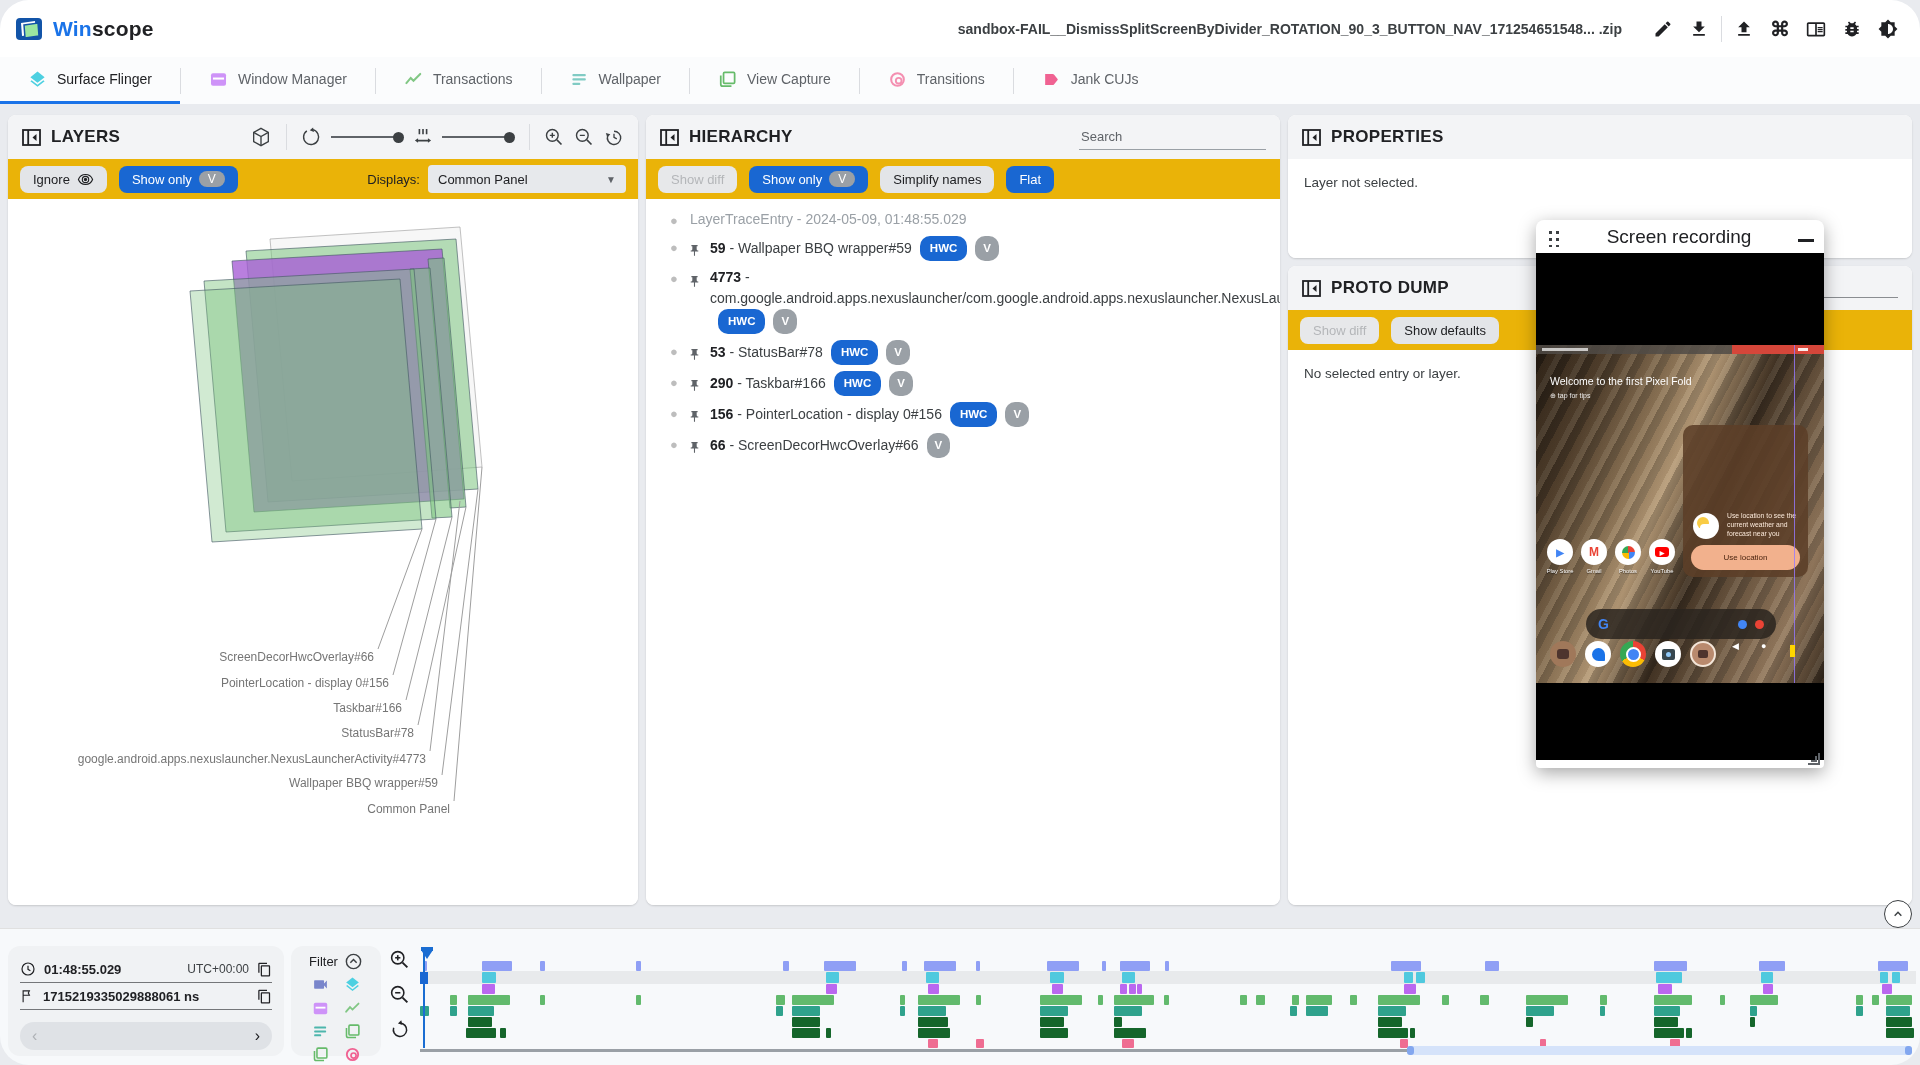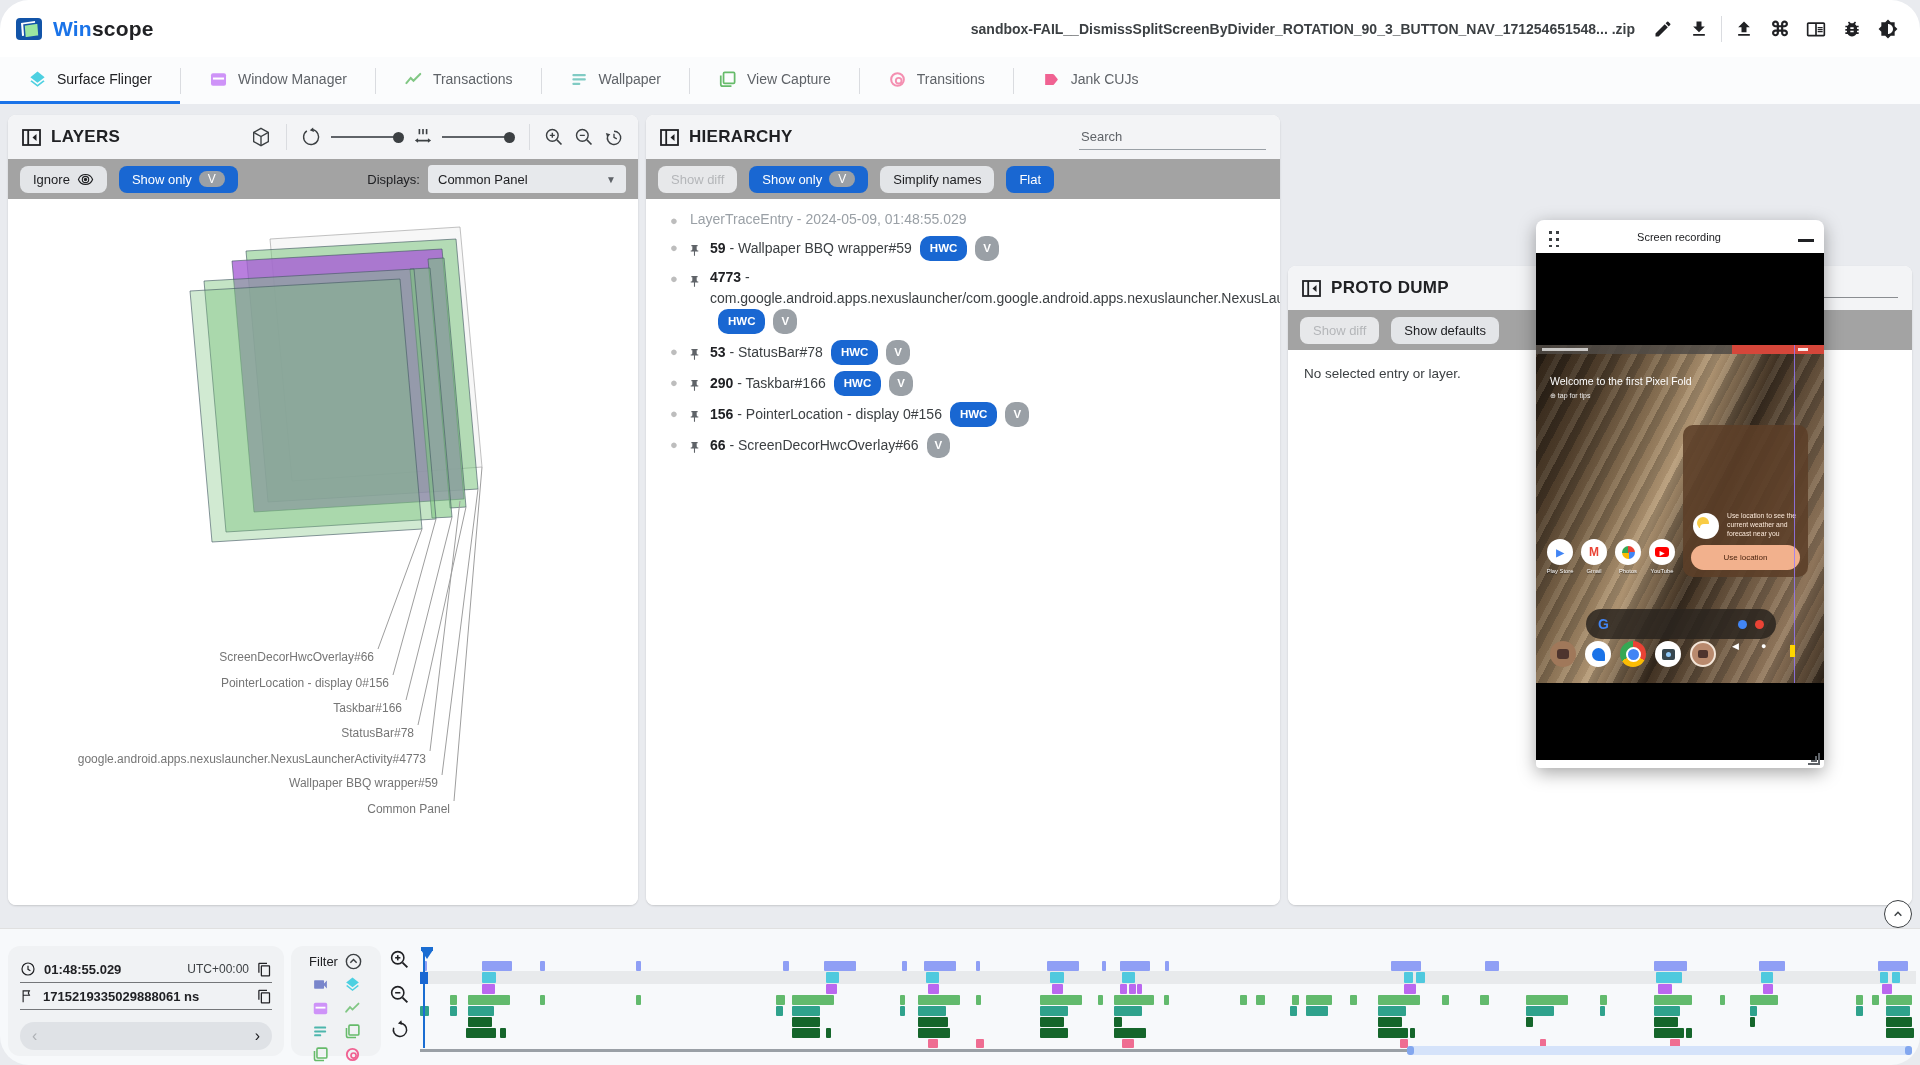--- a/index.html
+++ b/index.html
@@ -3,39 +3,39 @@
 <meta charset="utf-8">
 <style>
   html,body{margin:0;padding:0;background:#e9ebef;font-family:"Liberation Sans",sans-serif;}
   #app{position:relative;width:1920px;height:1065px;overflow:hidden;background:#e9ebef;border-radius:29px;}
 
   
   .topbar{position:absolute;left:0;top:0;width:1920px;height:57px;background:#fff;border-bottom:1px solid #e4e6e8;display:flex;align-items:center;}
   .brand{display:flex;align-items:center;gap:9px;padding-left:14px;}
   .brand-text{font-size:21px;font-weight:bold;color:#202124;letter-spacing:.2px;}
   .brand-text .blue{color:#1a73e8;}
-  .topbar-right{margin-left:auto;display:flex;align-items:center;gap:4px;padding-right:14px;}
+  .topbar-right{margin-left:auto;display:flex;align-items:center;gap:17px;padding-right:14px;}
   .file-title{font-size:14px;color:#3c4043;font-weight:bold;margin-right:6px;white-space:nowrap;}
   .icon-btn{width:36px;height:36px;display:flex;align-items:center;justify-content:center;border:none;background:transparent;cursor:pointer;border-radius:50%;}
   .icon-btn svg{display:block;}
   .v-sep{width:1px;height:26px;background:#dadce0;margin:0 4px;}
   .cmd-glyph{font-size:20px;color:#202124;font-weight:bold;}
 
   
   .tabbar{position:absolute;left:0;top:57px;width:1920px;height:47px;background:#fbfcfd;display:flex;align-items:stretch;}
   .tab{display:flex;align-items:center;gap:10px;padding:0 28px;font-size:14px;color:#5f6368;border-bottom:3px solid transparent;cursor:pointer;}
   .tab.active{color:#202124;font-weight:normal;border-bottom-color:#1a73e8;}
   .tab-sep{width:1px;background:#dadce0;height:26px;align-self:center;}
 
   
   .card{position:absolute;background:#fff;border-radius:8px;box-shadow:0 1px 2px rgba(0,0,0,.15);overflow:hidden;}
   .card-head{background:#f3f4f6;}
   .card-title-row{display:flex;align-items:center;height:44px;padding:0 14px;}
   .card-title{font-size:17px;font-weight:bold;color:#202124;margin-left:10px;letter-spacing:.3px;}
-  .toolbar-row{display:flex;align-items:center;height:40px;padding:0 12px;gap:12px;background:#a3a3a3;}
+  .toolbar-row{display:flex;align-items:center;height:40px;padding:0 12px;gap:12px;background:#eab308;}
   .card-content{background:#fff;position:relative;}
 
   .chip{display:inline-flex;align-items:center;gap:7px;height:27px;padding:0 13px;border-radius:8px;font-size:13px;border:none;cursor:pointer;background:#e3e5e8;color:#202124;white-space:nowrap;}
   .chip.primary{background:#1967d2;color:#fff;}
   .chip.disabled{background:#e7e8ea;color:#b4b6b9;cursor:default;}
   .chip .badge{background:#9aa0a6;color:#fff;border-radius:10px;padding:1px 9px;font-size:12px;}
 
   .search-field{position:relative;width:183px;border-bottom:1px solid #9aa0a6;font-size:13px;color:#5f6368;padding:4px 2px 5px 2px;}
   .hidden-search{position:absolute;border-bottom:1px solid #8a8d91;}
 
@@ -82,21 +82,21 @@
   .tl-scroll-gray{position:absolute;left:0;top:103px;height:3px;background:#9aa0a6;}
   .tl-scroll-band{position:absolute;top:100px;height:9px;background:#d5e3fa;border-radius:4px;}
   .tl-scroll-cap{position:absolute;top:100px;height:9px;width:7px;background:#83a7ef;border-radius:3px;}
 
   .round-btn{position:absolute;width:28px;height:28px;border-radius:50%;border:1.5px solid #3c4043;background:#fff;display:flex;align-items:center;justify-content:center;cursor:pointer;box-sizing:border-box;}
 
   
   .rec-window{position:absolute;left:1536px;top:220px;width:288px;height:548px;background:#fff;border-radius:8px 8px 4px 4px;box-shadow:0 5px 18px rgba(0,0,0,.35);z-index:50;}
   .rec-titlebar{height:33px;display:flex;align-items:center;padding:0 10px;}
   .drag-dots{width:14px;height:20px;background-image:radial-gradient(#3c4043 1.7px,transparent 1.9px);background-size:7px 7px;background-position:1px 2px;}
-  .rec-title{flex:1;text-align:center;font-size:11px;color:#202124;}
+  .rec-title{flex:1;text-align:center;font-size:19px;color:#202124;}
   .rec-min{width:16px;height:3px;background:#202124;margin-top:8px;}
   .rec-video{position:relative;height:507px;background:#000;overflow:hidden;}
   .phone{position:absolute;left:0;top:92px;width:288px;height:338px;overflow:hidden;
      background:linear-gradient(112deg,#241b12 0%,#4a3a29 18%,#8a7356 34%,#b49a78 44%,#3a2d20 58%,#6b5742 72%,#917least 0,#30251a 100%);}
   .phone-streaks{position:absolute;inset:0;background:repeating-linear-gradient(118deg,rgba(255,235,205,.10) 0 6px,rgba(0,0,0,.16) 6px 14px,rgba(120,90,60,.12) 14px 22px);}
   .statusstrip{position:absolute;left:0;top:0;width:288px;height:9px;background:linear-gradient(90deg,rgba(80,75,70,.85) 0 68%,#d5463a 68% 100%);}
   .statusstrip:before{content:"";position:absolute;left:6px;top:3px;width:46px;height:3px;background:rgba(255,255,255,.7);}
   .statusstrip:after{content:"";position:absolute;right:16px;top:3px;width:10px;height:3px;background:rgba(255,255,255,.9);}
   .welcome{position:absolute;left:14px;top:30px;color:#fff;font-size:10.5px;}
   .tipline{position:absolute;left:14px;top:47px;color:rgba(255,255,255,.9);font-size:7px;}
@@ -385,20 +385,36 @@
           <div class="t-row"><span class="bullet">●</span><span class="pin"><svg width="13" height="13" viewBox="0 0 24 24" fill="#5f6368">
                 <path d="M16 9V4h1c.55 0 1-.45 1-1s-.45-1-1-1H7c-.55 0-1 .45-1 1s.45 1 1 1h1v5c0 1.66-1.34 3-3 3v2h5.97v7l1 1 1-1v-7H19v-2c-1.66 0-3-1.34-3-3z"></path>
               </svg></span><b>156</b> - <span>PointerLocation - display 0#156</span><span class="pill hwc">HWC</span><span class="pill v">V</span></div>
           <div class="t-row"><span class="bullet">●</span><span class="pin"><svg width="13" height="13" viewBox="0 0 24 24" fill="#5f6368">
                 <path d="M16 9V4h1c.55 0 1-.45 1-1s-.45-1-1-1H7c-.55 0-1 .45-1 1s.45 1 1 1h1v5c0 1.66-1.34 3-3 3v2h5.97v7l1 1 1-1v-7H19v-2c-1.66 0-3-1.34-3-3z"></path>
               </svg></span><b>66</b> - <span>ScreenDecorHwcOverlay#66</span><span class="pill v">V</span></div>
         </div>
     </div>
   </div>
 
+  <div class="card" style="left:1288px;top:115px;width:624px;height:143px;">
+    <div class="card-head">
+      <div class="card-title-row">
+        <span><svg width="19" height="17" viewBox="0 0 19 17">
+              <rect x="1" y="1" width="17" height="15" fill="none" stroke="#202124" stroke-width="1.8"></rect>
+              <line x1="6.2" y1="1" x2="6.2" y2="16" stroke="#202124" stroke-width="1.8"></line>
+              <polygon points="14.5,5 10.5,8.5 14.5,12" fill="#202124"></polygon>
+            </svg></span>
+        <span class="card-title">PROPERTIES</span>
+      </div>
+    </div>
+    <div class="card-content" style="height:99px;">
+      <div class="empty-msg">Layer not selected.</div>
+
+    </div>
+  </div>
 
   <div class="card" style="left:1288px;top:266px;width:624px;height:639px;">
     <div class="card-head">
       <div class="card-title-row">
         <span><svg width="19" height="17" viewBox="0 0 19 17">
               <rect x="1" y="1" width="17" height="15" fill="none" stroke="#202124" stroke-width="1.8"></rect>
               <line x1="6.2" y1="1" x2="6.2" y2="16" stroke="#202124" stroke-width="1.8"></line>
               <polygon points="14.5,5 10.5,8.5 14.5,12" fill="#202124"></polygon>
             </svg></span>
         <span class="card-title">PROTO DUMP</span>

